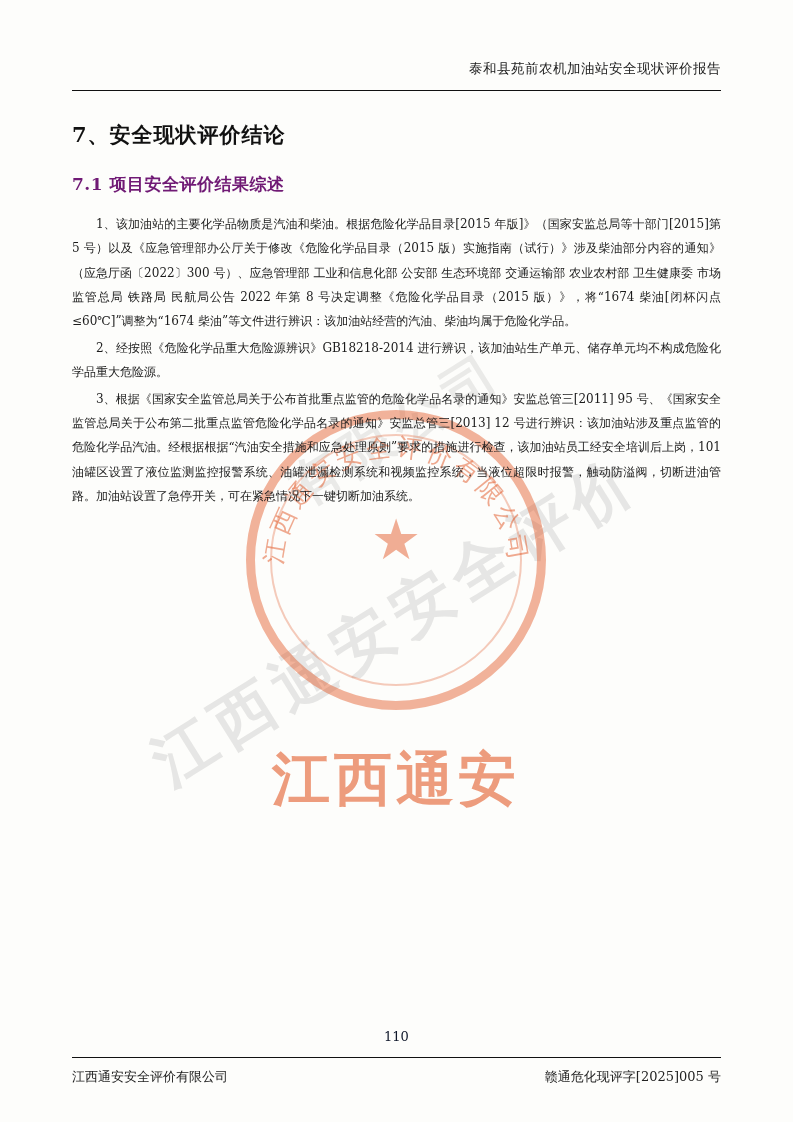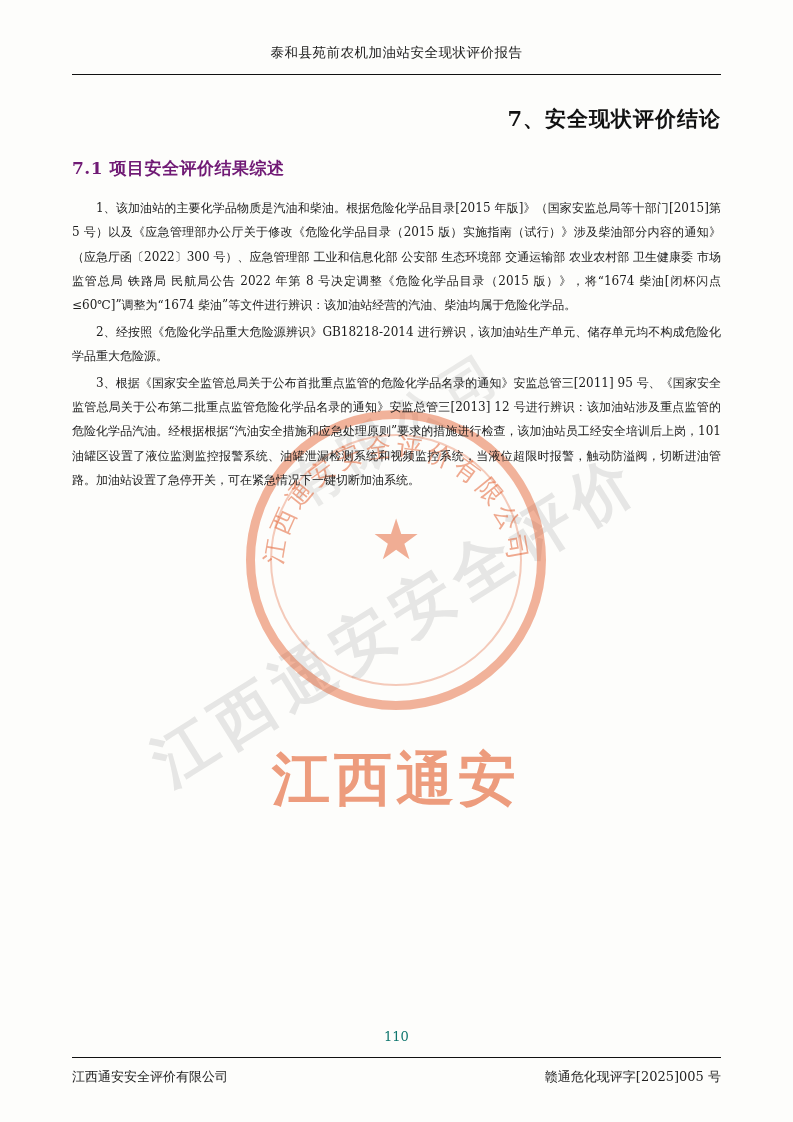--- a/index.html
+++ b/index.html
@@ -19,35 +19,35 @@
     position: relative;
     width: 793px;
     height: 1122px;
     box-sizing: border-box;
     padding: 0 72px;
     background: #fdfdfb;
   }
 
   
   .doc-header {
-    padding-top: 44px;
-    text-align: center;
+    padding-top: 60px;
+    text-align: right;
     font-size: 13.5px;
     letter-spacing: 0.5px;
     color: #222;
   }
   .header-rule {
     margin-top: 12px;
     border-bottom: 1px solid #111;
     height: 0;
   }
 
   
   h1.section-title {
-    text-align: right;
+    text-align: left;
     font-size: 21px;
     font-weight: bold;
     margin: 30px 0 24px 0;
     letter-spacing: 1px;
     color: #111;
   }
   h2.sub-title {
     font-size: 17px;
     font-weight: bold;
     margin: 0 0 16px 0;
@@ -67,21 +67,21 @@
   }
 
   
   .page-number {
     position: absolute;
     left: 0;
     right: 0;
     bottom: 78px;
     text-align: center;
     font-size: 13px;
-    color: #0f766e;
+    color: #0f172a;
   }
   .footer-rule {
     position: absolute;
     left: 72px;
     right: 72px;
     bottom: 64px;
     border-bottom: 1px solid #111;
     height: 0;
   }
   .doc-footer {

